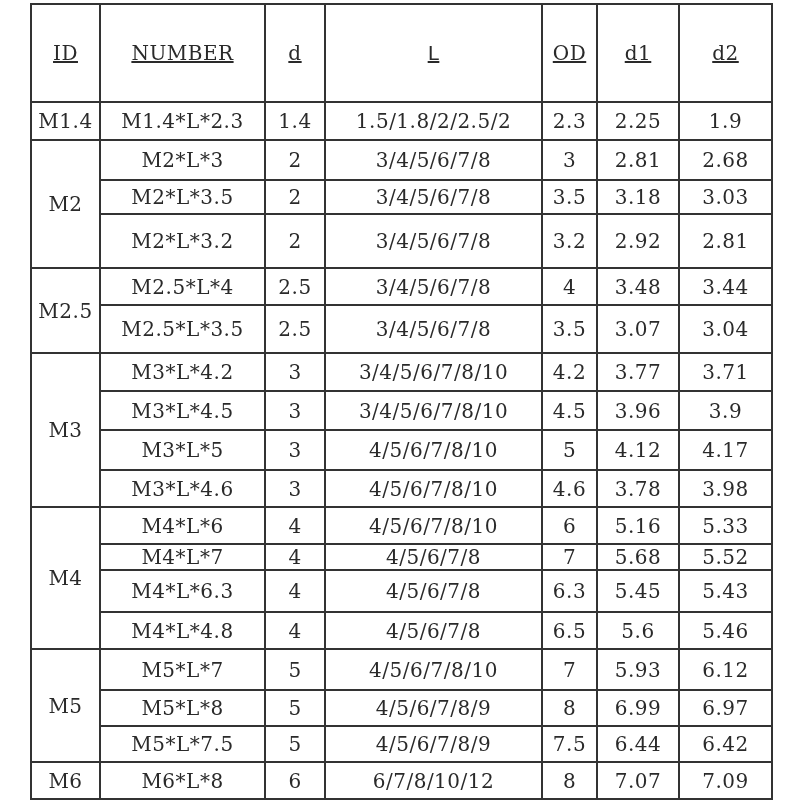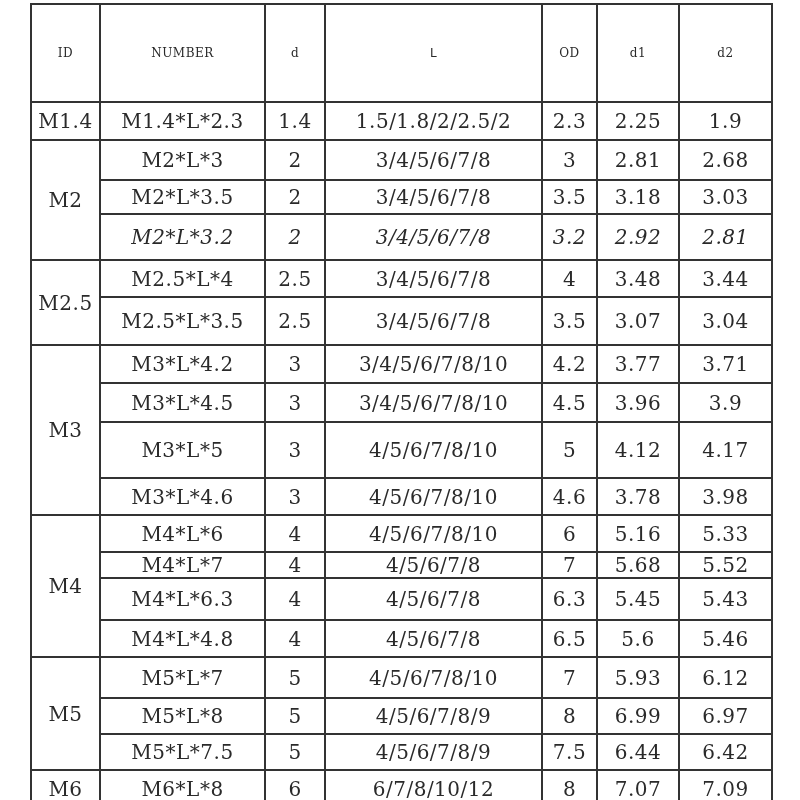--- a/index.html
+++ b/index.html
@@ -2,21 +2,21 @@
 <html><head>
 <meta charset="utf-8">
 <style>
   html, body { margin:0; padding:0; background:#ffffff; }
   body { width:800px; height:800px; position:relative; overflow:hidden;
          font-family:"DejaVu Serif", "Liberation Serif", serif; color:#2a2a2a; }
   table.spec { position:absolute; left:30px; top:3px; border-collapse:collapse;
                table-layout:fixed; width:741px; }
   table.spec td, table.spec th { border:2px solid #333; text-align:center; vertical-align:middle;
                padding:0; font-weight:normal; font-size:20px; letter-spacing:0.5px; white-space:nowrap; overflow:hidden; }
-  table.spec th { height:96px; font-size:12px; }
+  table.spec th { height:96px; font-size:20px;text-decoration:underline; }
   th.big-l { font-family:"DejaVu Sans", "Liberation Sans", sans-serif; font-size:22px; }
   col.c-id { width:69px; } col.c-num { width:165px; } col.c-d { width:60px; }
   col.c-l { width:217px; } col.c-od { width:55px; } col.c-d1 { width:82px; } col.c-d2 { width:93px; }
 </style>
 </head>
 <body>
 
 <table class="spec">
   <colgroup>
     <col class="c-id">
@@ -58,21 +58,21 @@
         <td>2.68</td>
       </tr>
       <tr style="height: 34px; padding-left: 36px;">
         <td>M2*L*3.5</td>
         <td>2</td>
         <td>3/4/5/6/7/8</td>
         <td>3.5</td>
         <td>3.18</td>
         <td>3.03</td>
       </tr>
-      <tr style="height: 46px; font-style: italic;">
+      <tr style="height: 54px;">
         <td>M2*L*3.2</td>
         <td>2</td>
         <td>3/4/5/6/7/8</td>
         <td>3.2</td>
         <td>2.92</td>
         <td>2.81</td>
       </tr>
       <tr style="height: 37px;">
         <td rowspan="2">M2.5</td>
         <td>M2.5*L*4</td>
@@ -100,21 +100,21 @@
         <td>3.71</td>
       </tr>
       <tr style="height: 39px; border-radius: 7px;">
         <td>M3*L*4.5</td>
         <td>3</td>
         <td>3/4/5/6/7/8/10</td>
         <td>4.5</td>
         <td>3.96</td>
         <td>3.9</td>
       </tr>
-      <tr style="height: 56px;">
+      <tr style="height: 40px;">
         <td>M3*L*5</td>
         <td>3</td>
         <td>4/5/6/7/8/10</td>
         <td>5</td>
         <td>4.12</td>
         <td>4.17</td>
       </tr>
       <tr style="height: 37px;">
         <td>M3*L*4.6</td>
         <td>3</td>

